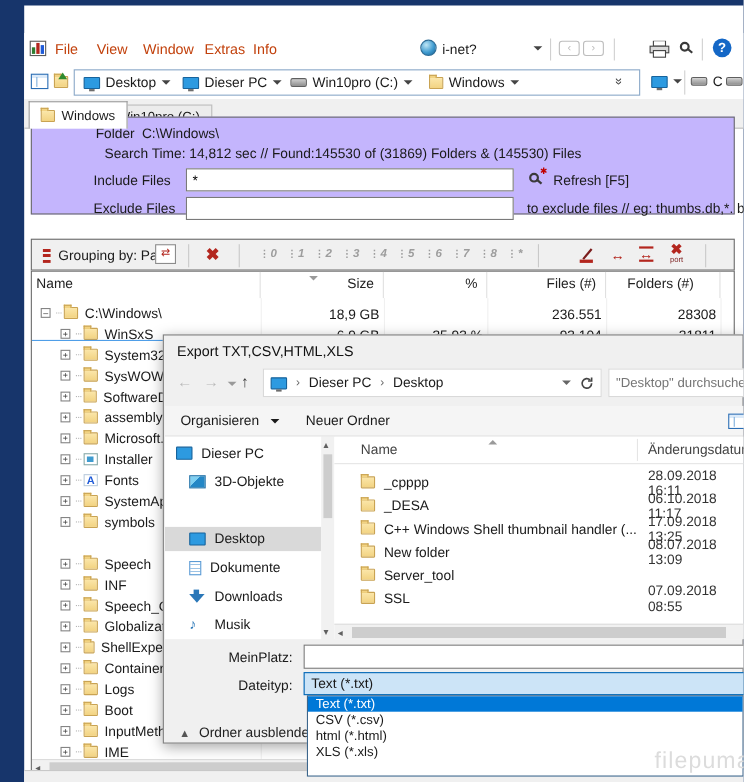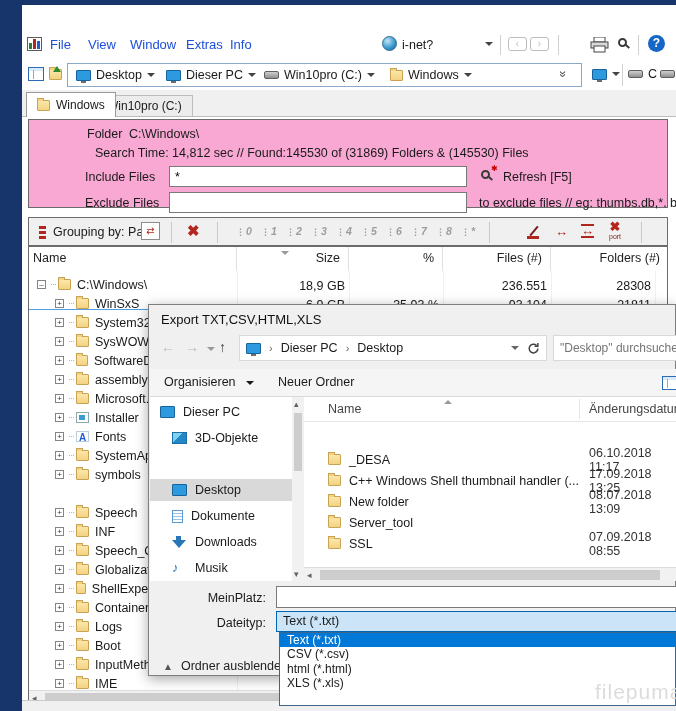--- a/index.html
+++ b/index.html
@@ -9,21 +9,21 @@
   
   #win{position:absolute;left:22px;top:5px;width:654px;height:706px;background:#fff}
   #titlebar{position:absolute;left:0;top:0;width:100%;height:25px;background:#fff}
   .title-text{position:absolute;left:24px;top:5px;font-size:12px;color:#555}
   .appicon{position:absolute;width:15px;height:14px;background:#fff;border:1px solid #5a5a5a;overflow:hidden}
   .appicon i{position:absolute;bottom:1px;width:3px}
   .appicon .b1{left:1px;height:6px;background:#2e7d32}
   .appicon .b2{left:5px;height:10px;background:#b3261e}
   .appicon .b3{left:9px;height:8px;background:#1f5bd8}
   #menubar{position:absolute;left:0;top:25px;width:100%;height:30px;background:#fff;font-size:13px}
-  .menu-item{position:absolute;top:7px;color:#1d4ed8}
+  .menu-item{position:absolute;top:7px;color:#c2410c}
   .mb-sep{position:absolute;top:5px;width:1px;height:20px;background:#d0d0d0}
   .globe{position:absolute;width:15px;height:15px;border-radius:50%;background:radial-gradient(circle at 35% 30%,#bfe6f5,#3f9bd0 55%,#135d8f);border:1px solid #2d6c96}
   .inet-text{position:absolute;font-size:12.5px}
   .caret{width:0;height:0;border-left:4px solid transparent;border-right:4px solid transparent;border-top:4px solid #444;display:inline-block}
   .bubble{position:absolute;width:19px;height:14px;border:1px solid #bdbdbd;border-radius:3px;color:#bdbdbd;font-size:10px;line-height:12px;text-align:center}
   .printer{position:absolute}
   .maglens{position:absolute;width:9px;height:9px;border:2px solid #3a3a3a;border-radius:50%}
   .maglens::after{content:"";position:absolute;width:6px;height:2px;background:#3a3a3a;right:-5px;bottom:-2px;transform:rotate(40deg)}
   .helpicon{position:absolute;width:17px;height:17px;border-radius:50%;background:#1467c6;color:#fff;font-weight:bold;font-size:12px;text-align:center;line-height:17px}
   
@@ -41,21 +41,21 @@
   .drv{display:inline-block;width:15px;height:8px;background:linear-gradient(#cfcfcf,#8f8f8f);border:1px solid #5f5f5f;border-radius:2px}
   .dblchev{position:absolute;top:3px;color:#444;font-size:12px;transform:rotate(90deg)}
   .tb-sep{position:absolute;top:4px;width:1px;height:22px;background:#d0d0d0}
   .drive-label{position:absolute;top:7px;font-size:12.5px}
   
   #tabbar{position:absolute;left:0;top:85px;width:100%;height:27px;background:#f0f0f0;border-bottom:1px solid #bdbdbd}
   .tab{position:absolute;top:2px;height:25px;font-size:12px;display:flex;align-items:center;gap:6px;padding:0 10px}
   .tab.active{background:#fff;border:1px solid #9a9a9a;border-bottom:none;z-index:2}
   .tab.inactive{background:#ececec;border:1px solid #bdbdbd;top:5px;height:22px}
   
-  #infopanel{position:absolute;left:6px;top:114px;width:640px;height:89px;border:1px solid #6b6b6b;background:#f9a8d4;font-size:12.5px}
+  #infopanel{position:absolute;left:6px;top:101px;width:640px;height:89px;border:1px solid #6b6b6b;background:#c4b5fd;font-size:12.5px}
   .ifield{position:absolute;background:#fff;border:1px solid #7a7a7a;height:21px;font-size:12.5px;padding:2px 5px;font-family:"Liberation Sans",sans-serif}
   .sparkle{color:#c00000;font-size:8px;position:absolute}
   
   #groupbar{position:absolute;left:6px;top:212px;width:640px;height:29px;border:1px solid #6b6b6b;background:#f0f0f0;font-size:12.5px}
   .gstack{position:absolute;left:10px;top:8px;width:7px;height:13px;background:repeating-linear-gradient(#b3261e 0 3px,#f0f0f0 3px 5px)}
   .gbox{position:absolute;width:19px;height:18px;border:1px solid #8c8c8c;background:#fff;text-align:center;font-size:10px;line-height:16px;color:#b3261e}
   .redx{color:#b3261e;font-weight:bold;font-size:15px}
   .lvl{position:absolute;top:7px;color:#9d9d9d;font-size:10.5px;font-weight:bold}
   .lvl::before{content:"⋮";margin-right:1px;font-size:9px}
   .g-sep{position:absolute;top:4px;width:1px;height:21px;background:#c9c9c9}
@@ -238,21 +238,21 @@
     <span class="redarrows bars" style="left:552px;top:6px">↔</span>
     <span class="xport" style="left:580px;top:4px">✖<small>port</small></span>
     <span class="g-sep" style="left:612px"></span>
   </div>
 
   <div id="maintable">
     <div class="th" style="left:0;width:208px;text-align:left;padding-left:4px">Name</div>
     <div class="th" style="left:208px;width:112px;text-align:right">Size</div>
     <div class="th" style="left:320px;width:94px;text-align:right">%</div>
     <div class="th" style="left:414px;width:108px;text-align:right">Files (#)</div>
-    <div class="th" style="left:536px;width:104px;text-align:right">Folders (#)</div>
+    <div class="th" style="left:522px;width:104px;text-align:center">Folders (#)</div>
     <span class="sortcaret" style="left:252px;top:4px"></span>
     <div class="gridline" style="left:208px"></div>
       <div class="gridline" style="left:320px"></div>
     <div class="gridline" style="left:414px"></div>
       <div class="gridline" style="left:522px"></div>
     <div class="gridline" style="left:626px"></div>
 
     <div class="trow" style="left:0;top:28px;width:300px">
       <span class="exp open" style="margin-left:8px"></span>
       <span class="dots"></span>
@@ -467,20 +467,26 @@
       <span class="scroll-thumb" style="left:2px;top:16px;width:8px;height:58px"></span>
       <span class="arrowbtn" style="left:2px;bottom:2px;top:auto">▾</span>
     </div>
     <div class="flist">
       <div class="fl-head">
         <span class="abs" style="left:24px;top:5px">Name</span>
         <span class="sortcaret" style="left:140px;top:3px;transform:rotate(180deg)"></span>
         <span class="abs" style="left:285px;top:5px">Änderungsdatum</span>
         <span class="abs" style="left:275px;top:2px;width:1px;height:20px;background:#e5e5e5"></span>
       </div>
+      <div class="frow" style="top:31px">
+          <span style="width:24px"></span>
+          <span class="fold" style="margin-right:8px"></span>
+          <span>_cpppp</span>
+          <span class="fdate">28.09.2018 16:11</span>
+        </div>
       <div class="frow" style="top:52px">
           <span style="width:24px"></span>
           <span class="fold" style="margin-right:8px"></span>
           <span>_DESA</span>
           <span class="fdate">06.10.2018 11:17</span>
         </div>
       <div class="frow" style="top:73px">
           <span style="width:24px"></span>
           <span class="fold" style="margin-right:8px"></span>
           <span style="max-width:250px;overflow:hidden;white-space:nowrap">C++ Windows Shell thumbnail handler (...</span>

